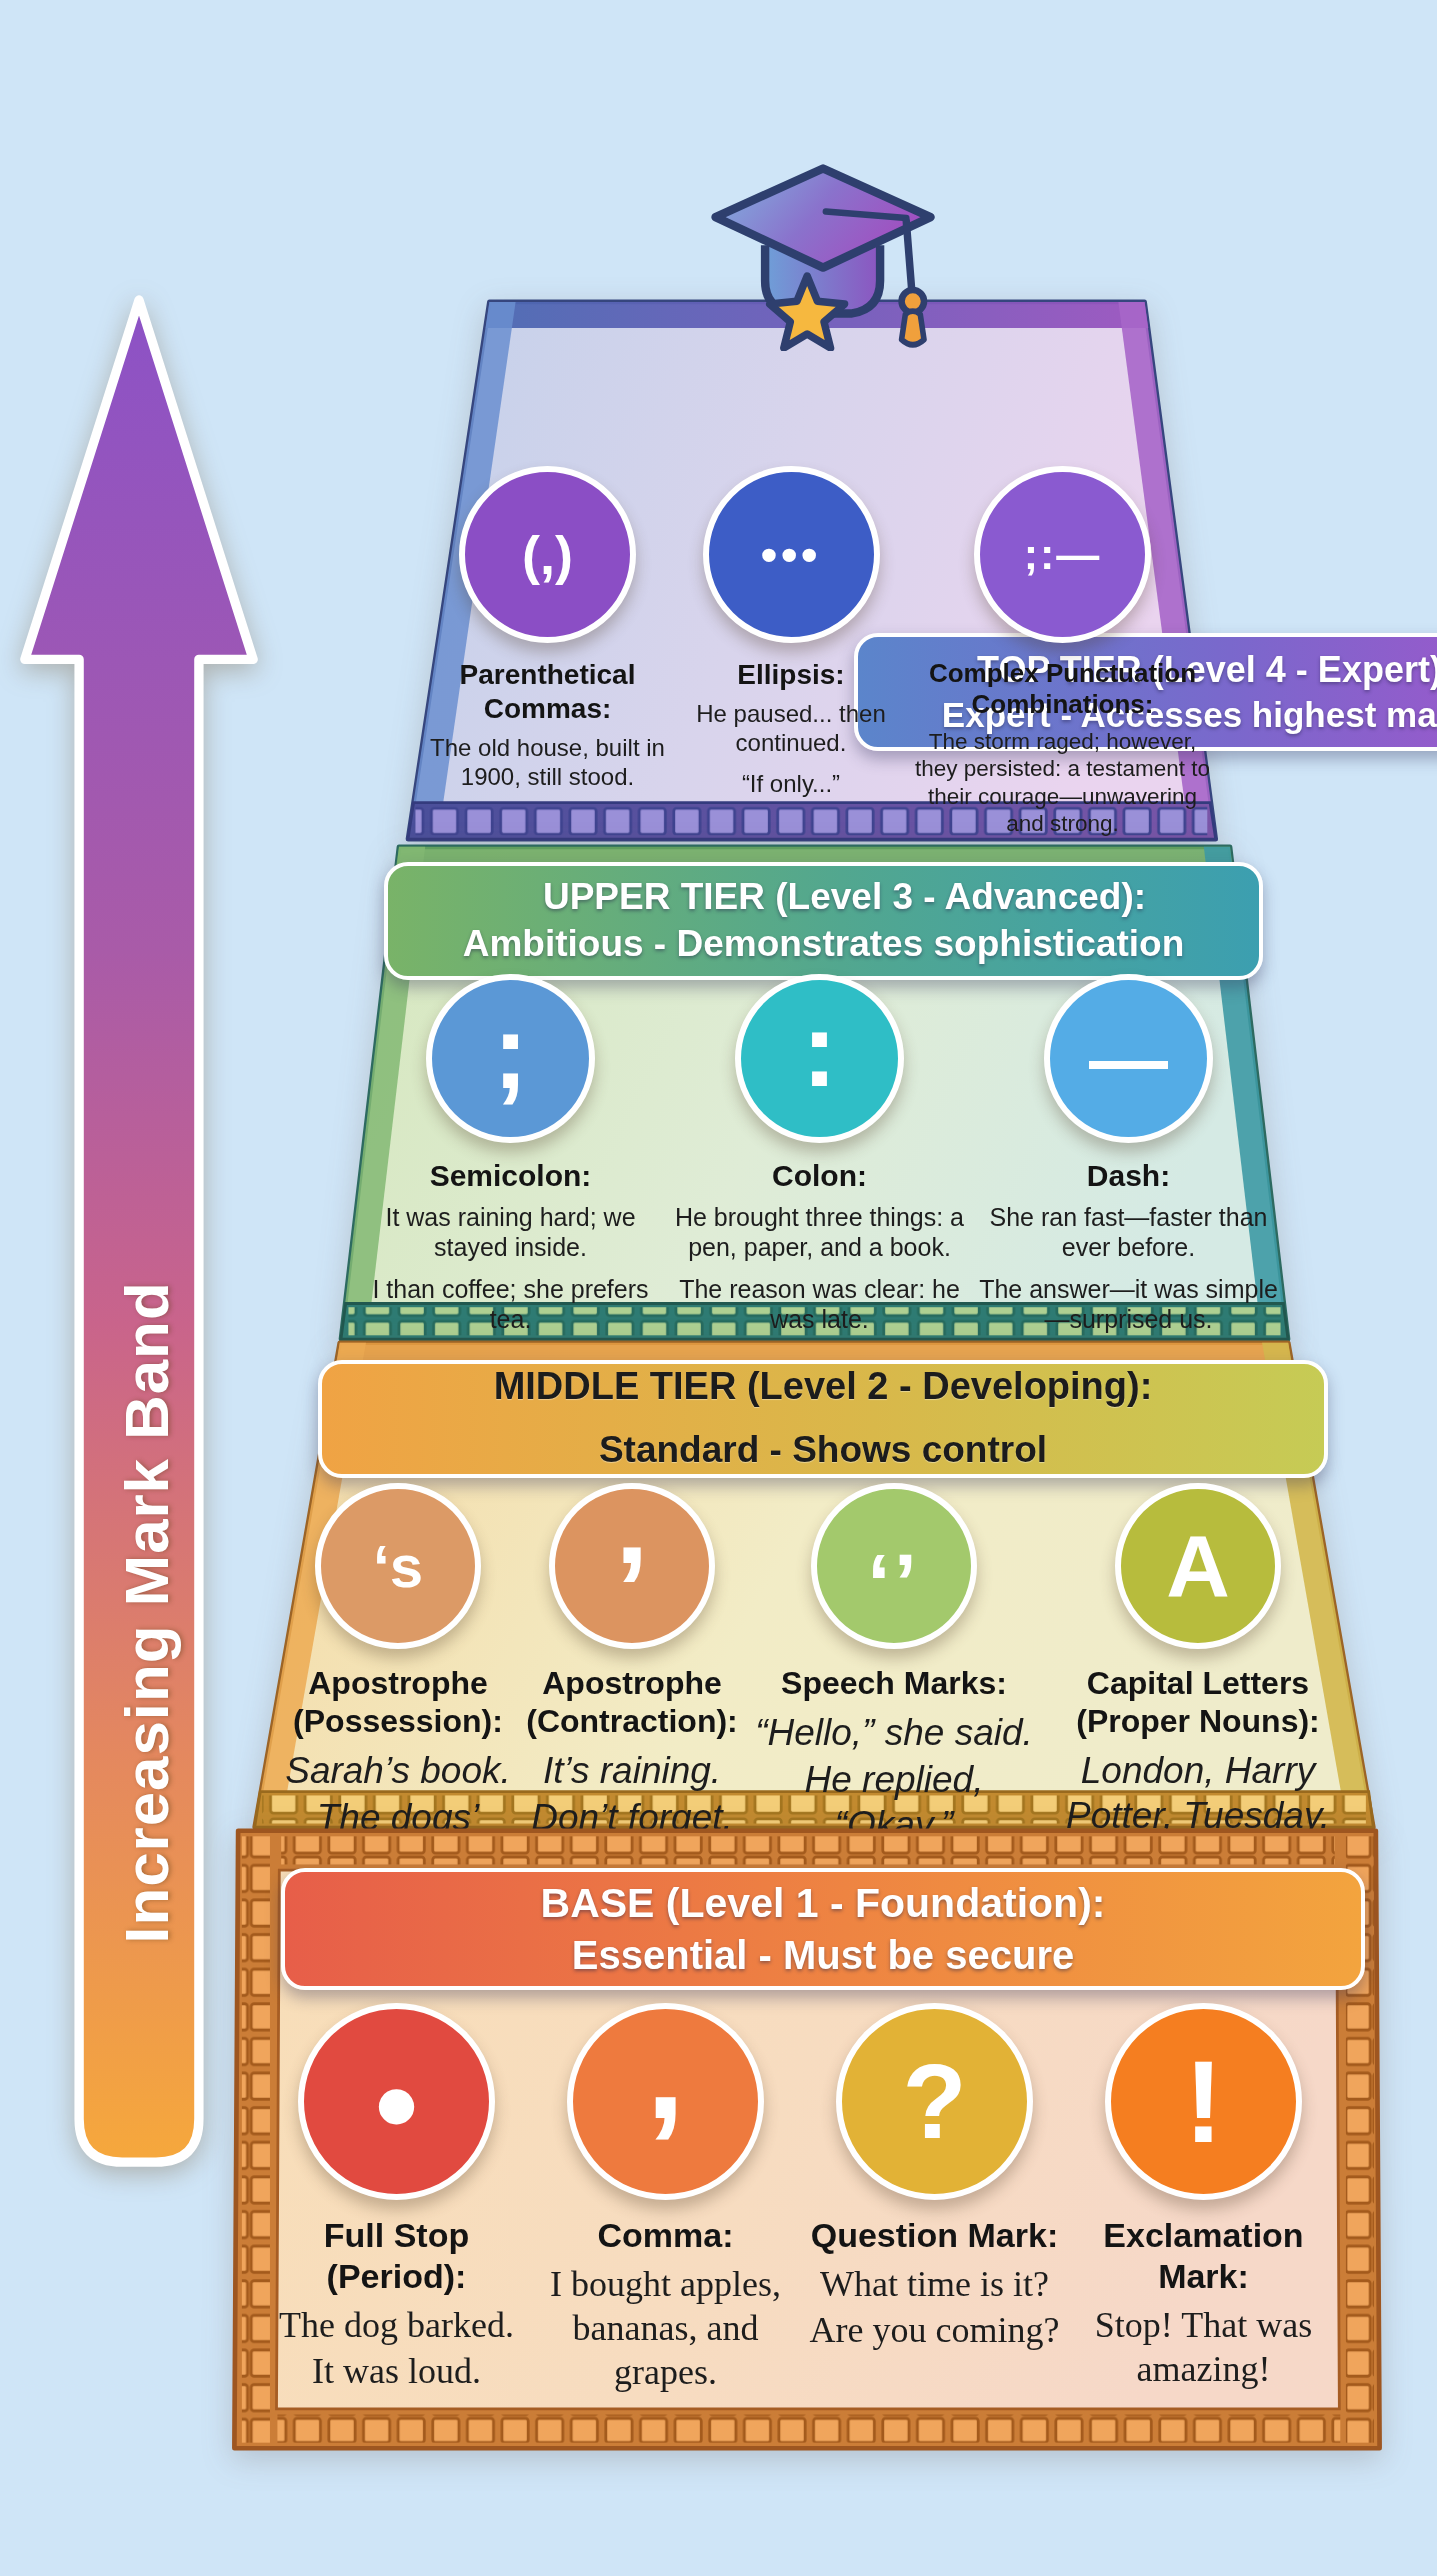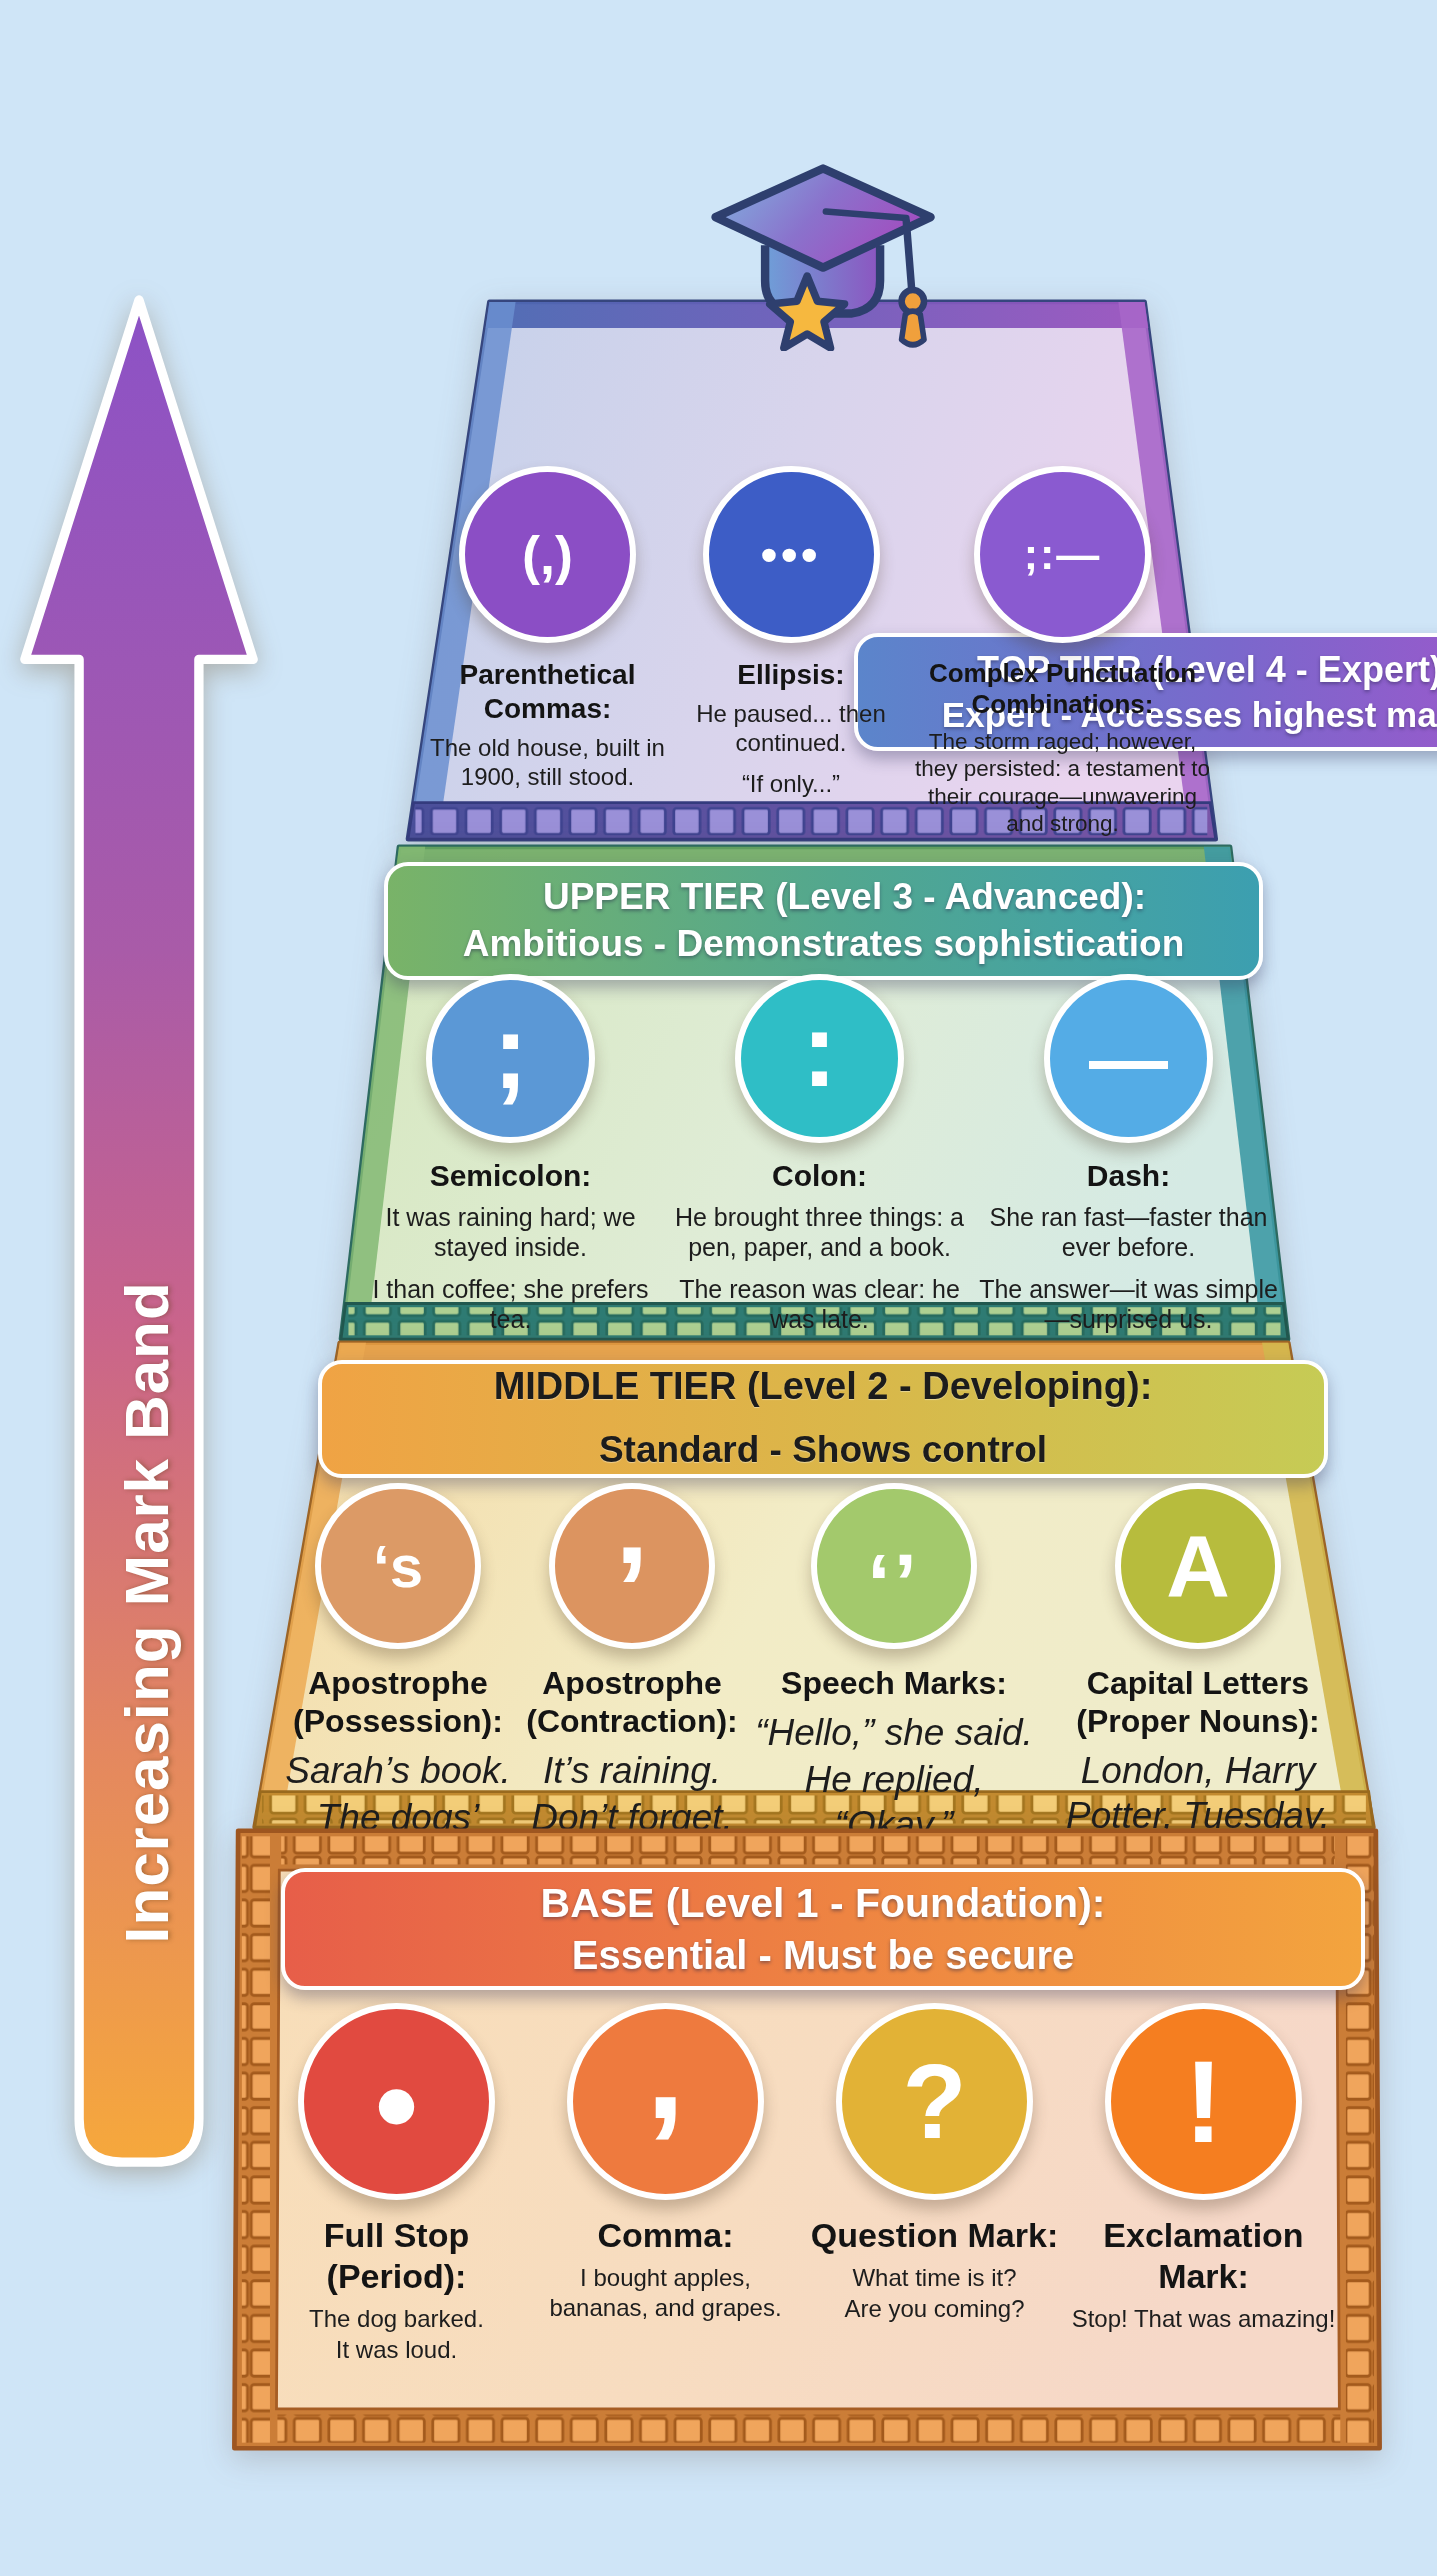--- a/index.html
+++ b/index.html
@@ -81,21 +81,21 @@
   .cc-t2b span{transform:translateY(24px);}
   .cc-t2c{background:#a3c96c;font-size:82px;letter-spacing:3.7px;}
   .cc-t2c span{transform:translateY(17px);}
   .cc-t2d{background:#b7bc3d;font-size:88px;}
 
   
   .row-t1{left:262px;top:2003px;width:1076px;}
   .row-t1 .col{width:269px;}
   .row-t1 .circle{width:185px;height:185px;}
   .row-t1 .title{font-size:34px;}
-  .row-t1 .ex{font-size:24px;}
+  .row-t1 .ex{font-size:36px;font-family:Liberation Serif, serif;}
   .cc-t1a{background:#e14a40;font-size:82px;}
   .cc-t1b{background:#ee7a3e;font-size:140px;}
   .cc-t1b span{transform:translateY(-32px);}
   .cc-t1c{background:#e2b236;font-size:105px;}
   .cc-t1d{background:#f57e20;font-size:116px;}
 
   .cap{position:absolute;left:695px;top:159px;width:258px;height:192px;}
 </style>
 </head>
 <body>

